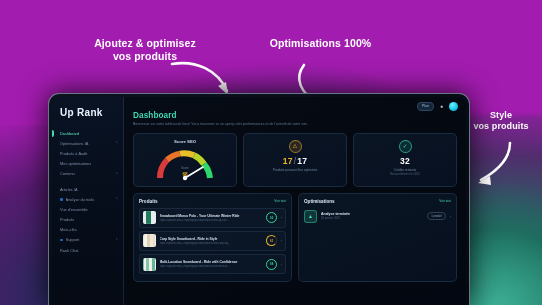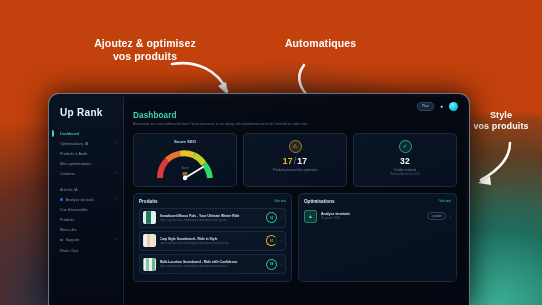--- a/index.html
+++ b/index.html
@@ -2,21 +2,21 @@
 <html><head>
 <meta charset="utf-8">
 <style>
   html,body{margin:0;padding:0;}
   body{
     width:542px;height:305px;overflow:hidden;
     background:#000;
     font-family:"Liberation Sans", sans-serif;
     position:relative;
   }
-  #stage{position:absolute;inset:0;overflow:hidden;background:#c2410c;}
+  #stage{position:absolute;inset:0;overflow:hidden;background:#a21caf;}
 
   
   .glow-green{
     position:absolute;right:-40px;bottom:-70px;width:300px;height:260px;
     background:radial-gradient(ellipse at 75% 85%, #2f9e86 0%, #1d6f60 32%, rgba(15,60,55,.55) 58%, rgba(0,0,0,0) 78%);
     filter:blur(2px);
   }
   .glow-green2{
     position:absolute;right:-10px;bottom:-30px;width:190px;height:150px;
     background:radial-gradient(ellipse at 70% 80%, rgba(63,180,152,.85) 0%, rgba(30,110,95,.45) 45%, rgba(0,0,0,0) 75%);
@@ -167,21 +167,21 @@
   <div class="ann" id="ann1">
     <div>Ajoutez &amp; optimisez</div>
     <div>vos produits</div>
   </div>
   <svg class="arrow" id="arrow1" width="70" height="45" viewBox="0 0 70 45">
     <path d="M2 6 C26 2, 48 12, 57 33" stroke="#ffffff" stroke-width="2.6" fill="none" stroke-linecap="round"></path>
     <path d="M48 28 L58 37 L56 24" fill="#ffffff"></path>
   </svg>
 
   <div class="ann" id="ann2">
-    <div>Automatiques</div>
+    <div>Optimisations 100%</div>
   </div>
   <svg class="arrow" id="arrow2" width="55" height="48" viewBox="0 0 55 48">
     <path d="M12 3 C2 16, 8 32, 28 42" stroke="#ffffff" stroke-width="2.6" fill="none" stroke-linecap="round"></path>
     <path d="M18 36 L31 45 L26 31" fill="#ffffff"></path>
   </svg>
 
   <div class="ann" id="ann3">
     <div>Style</div>
     <div>vos produits</div>
   </div>

